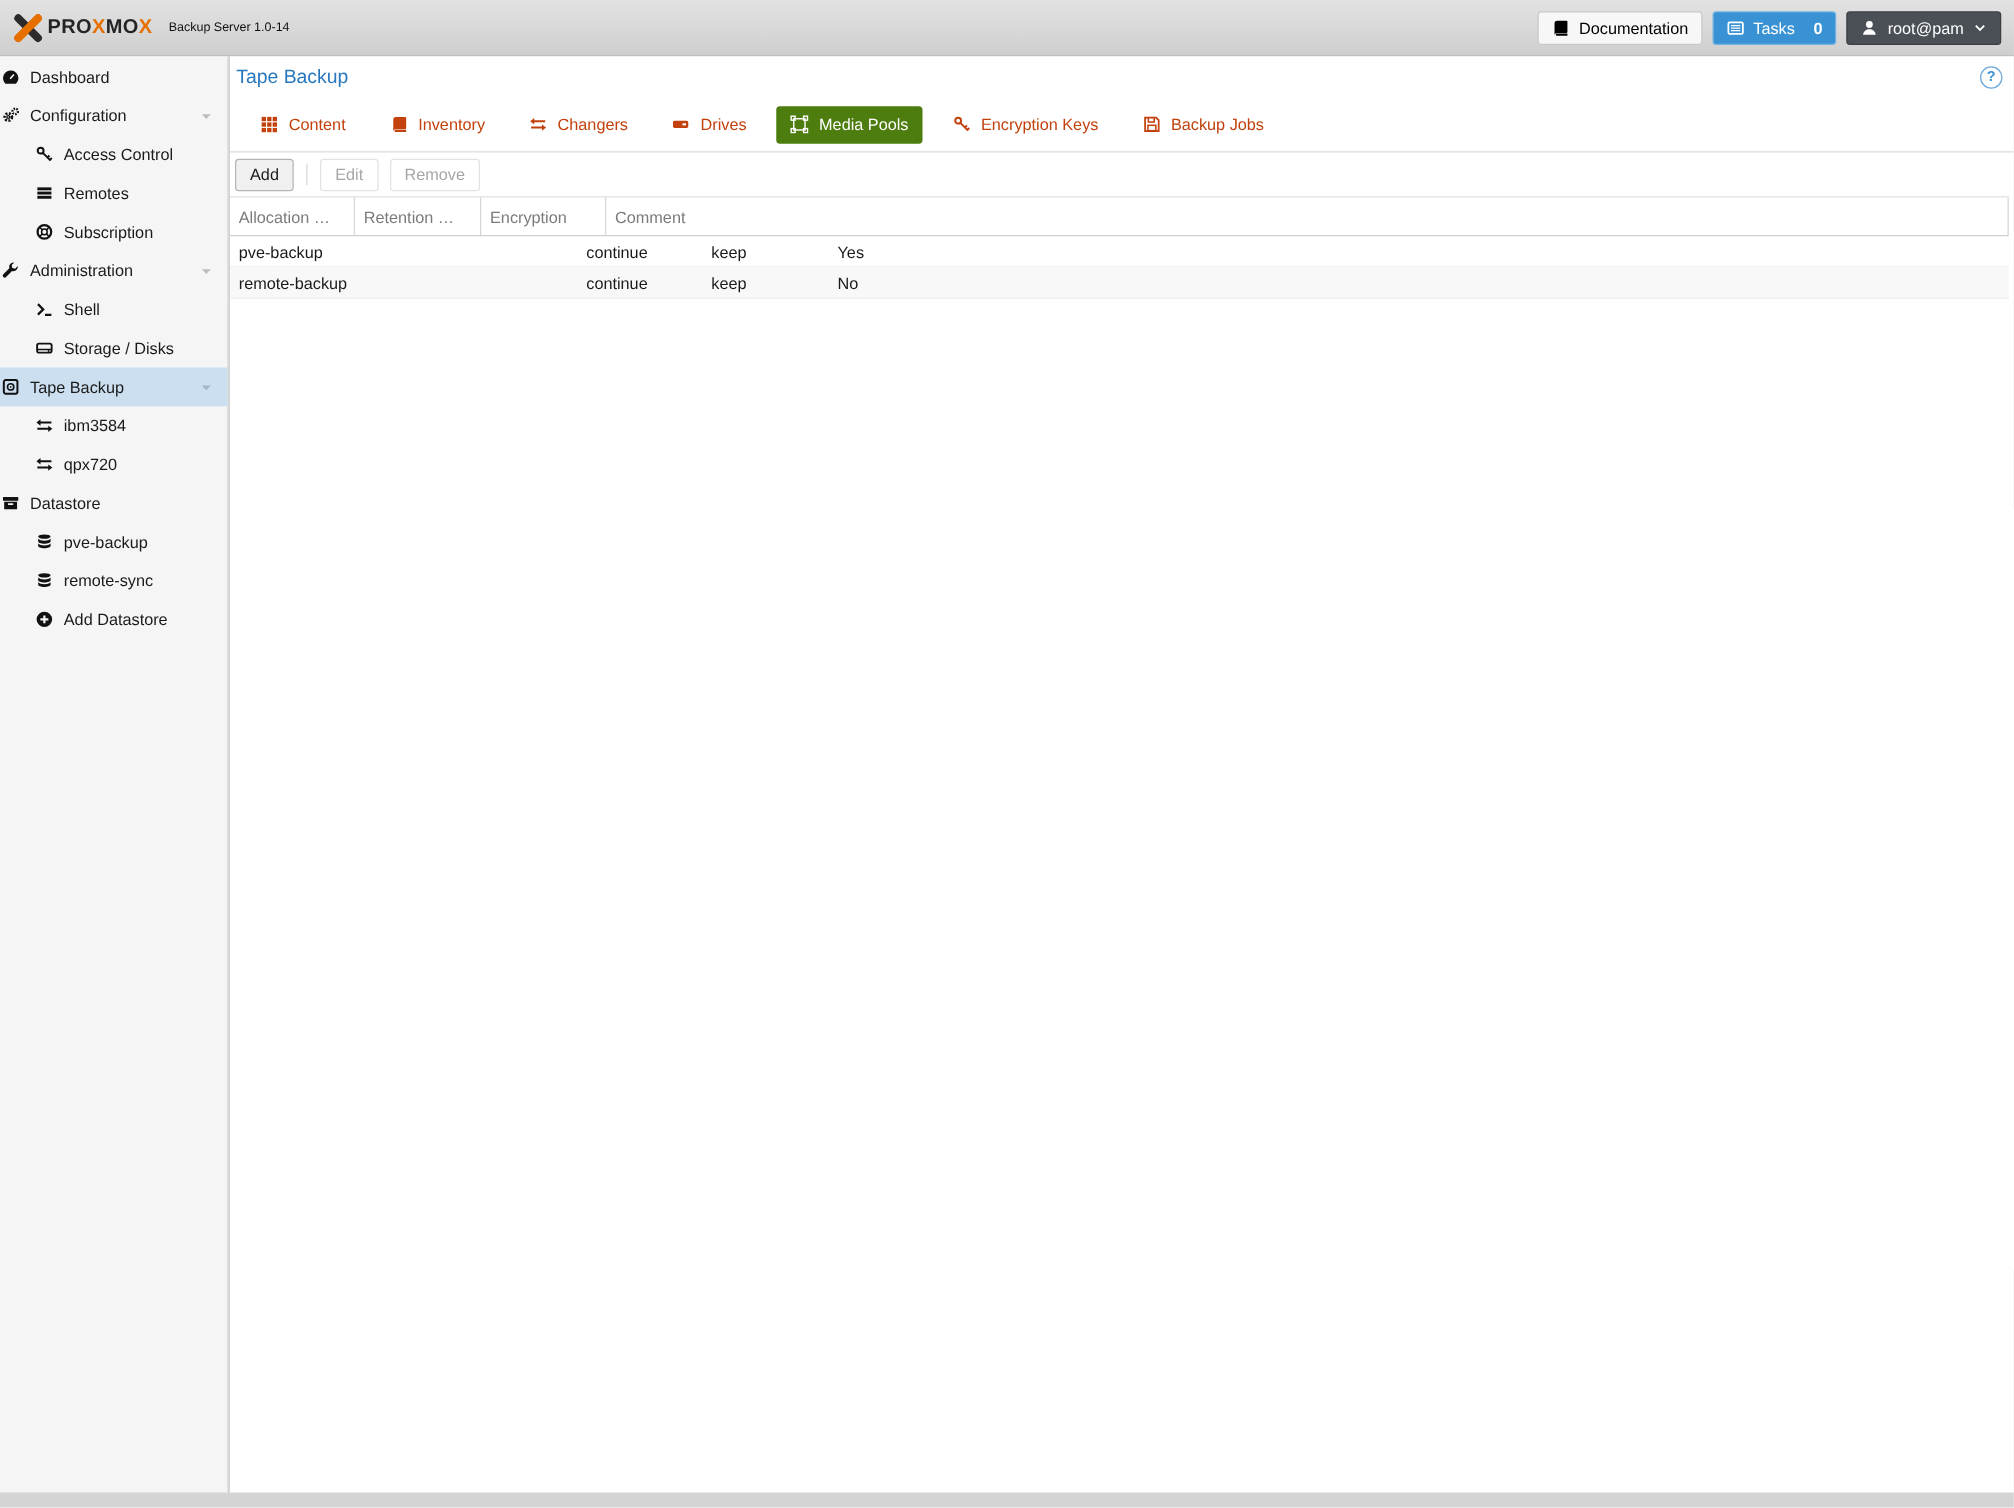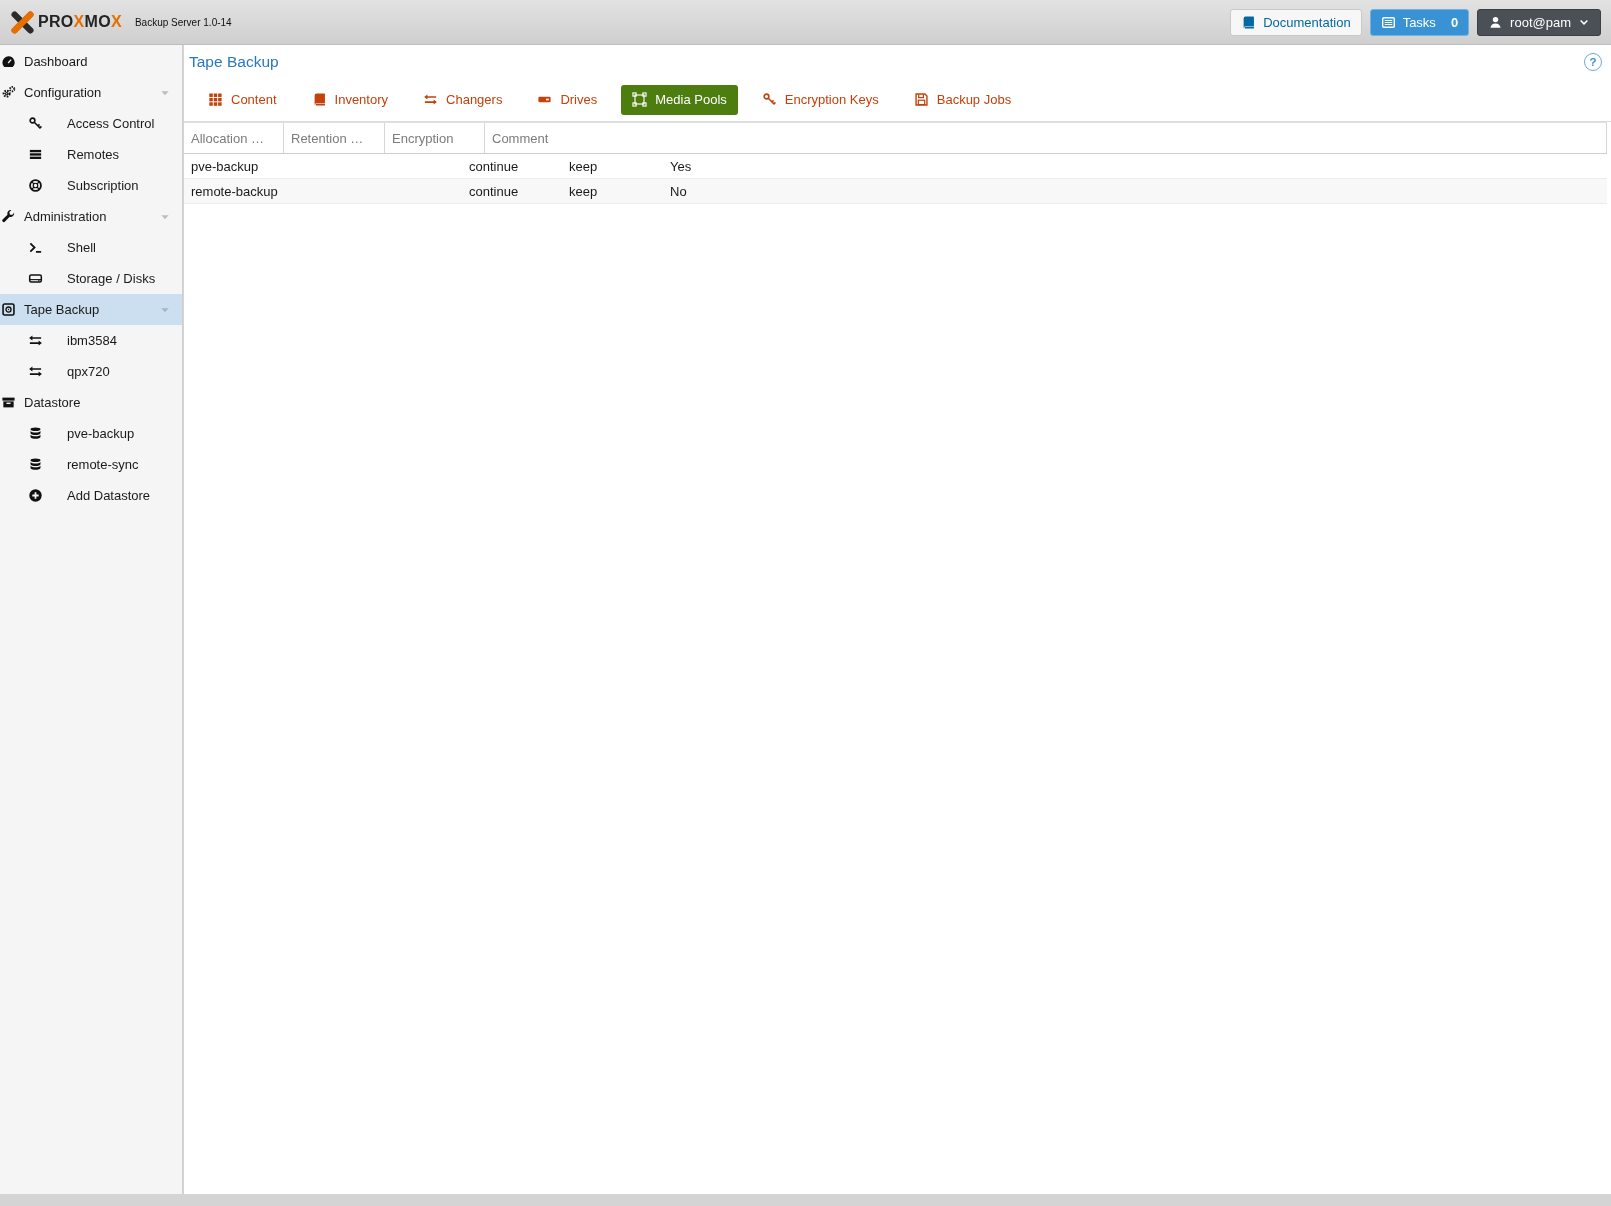--- a/index.html
+++ b/index.html
@@ -23,36 +23,36 @@
   .brand { display:flex; align-items:center; gap:2px; }
   .brand-mark { width:27px; height:27px; }
   .brand-word { font-size:16px; font-weight:800; letter-spacing:.3px; color:#242424; }
   .brand-word .ox { color:#e57000; }
   .product-name { margin-left:13px; font-size:10px; color:#111; }
   .header-right { margin-left:auto; display:flex; align-items:center; gap:8px; }
   .hbtn {
     height:27px; display:flex; align-items:center; gap:7px;
     padding:0 10px; border-radius:3px; cursor:pointer; white-space:nowrap;
   }
-  .hbtn-doc { background:#f7f7f7; border:1px solid #c9c9c9; color:#0369a1; }
+  .hbtn-doc { background:#f7f7f7; border:1px solid #c9c9c9; color:#000000; }
   .hbtn-tasks { background:#3892d4; border:1px solid #74b2e2; color:#fff; }
   .hbtn-tasks .badge { font-weight:bold; margin-left:8px; }
   .hbtn-user { background:#4a5056; border:1px solid #3b4045; color:#fff; }
   .hbtn .ic14 { width:15px; height:15px; }
 
   
   .sidebar {
     position:absolute; top:45px; left:0; width:183px; height:1149px;
     background:#f5f5f5; border-right:1px solid #cfcfcf; padding-top:1px;
   }
   .side-item {
     height:31px; display:flex; align-items:center; position:relative; cursor:pointer;
   }
   .side-item.lv0 { }
-  .side-item.lv1 { padding-left:27px;gap:16px; }
+  .side-item.lv1 { padding-left:27px; }
   .side-item.selected { background:#cbdff0; }
   .side-icon { width:16px; height:16px; margin-right:8px; flex:none; color:#111;
     display:flex; align-items:center; justify-content:center; }
   .side-icon svg { width:15px; height:15px; }
   .side-label { white-space:nowrap; }
   .side-caret { position:absolute; right:11px; width:12px; height:12px; color:#bdbdbd; }
   .side-item.selected .side-caret { color:#a3b6c8; }
 
   
   .main {
@@ -420,20 +420,26 @@
         <svg viewBox="0 0 16 16" fill="none" stroke="currentColor">
             <path d="M2.2 2.2h9.4l2.2 2.2v9.4H2.2z" stroke-width="1.5"></path>
             <path d="M5 2.5v3.4h5V2.5" stroke-width="1.3"></path>
             <rect x="4.6" y="8.8" width="6.8" height="4.6" stroke-width="1.3"></rect>
           </svg>
       </span>
       <span>Backup Jobs</span>
     </div>
   </div>
 
+  <div class="toolbar">
+    <div class="tbtn">Add</div>
+    <div class="tb-sep"></div>
+    <div class="tbtn disabled">Edit</div>
+    <div class="tbtn disabled">Remove</div>
+  </div>
 
   <div class="grid">
     <div class="thead">
       <div class="th col-alloc">
         <span>Allocation …</span>
       </div>
       <div class="th col-ret">
         <span>Retention …</span>
       </div>
       <div class="th col-enc">

